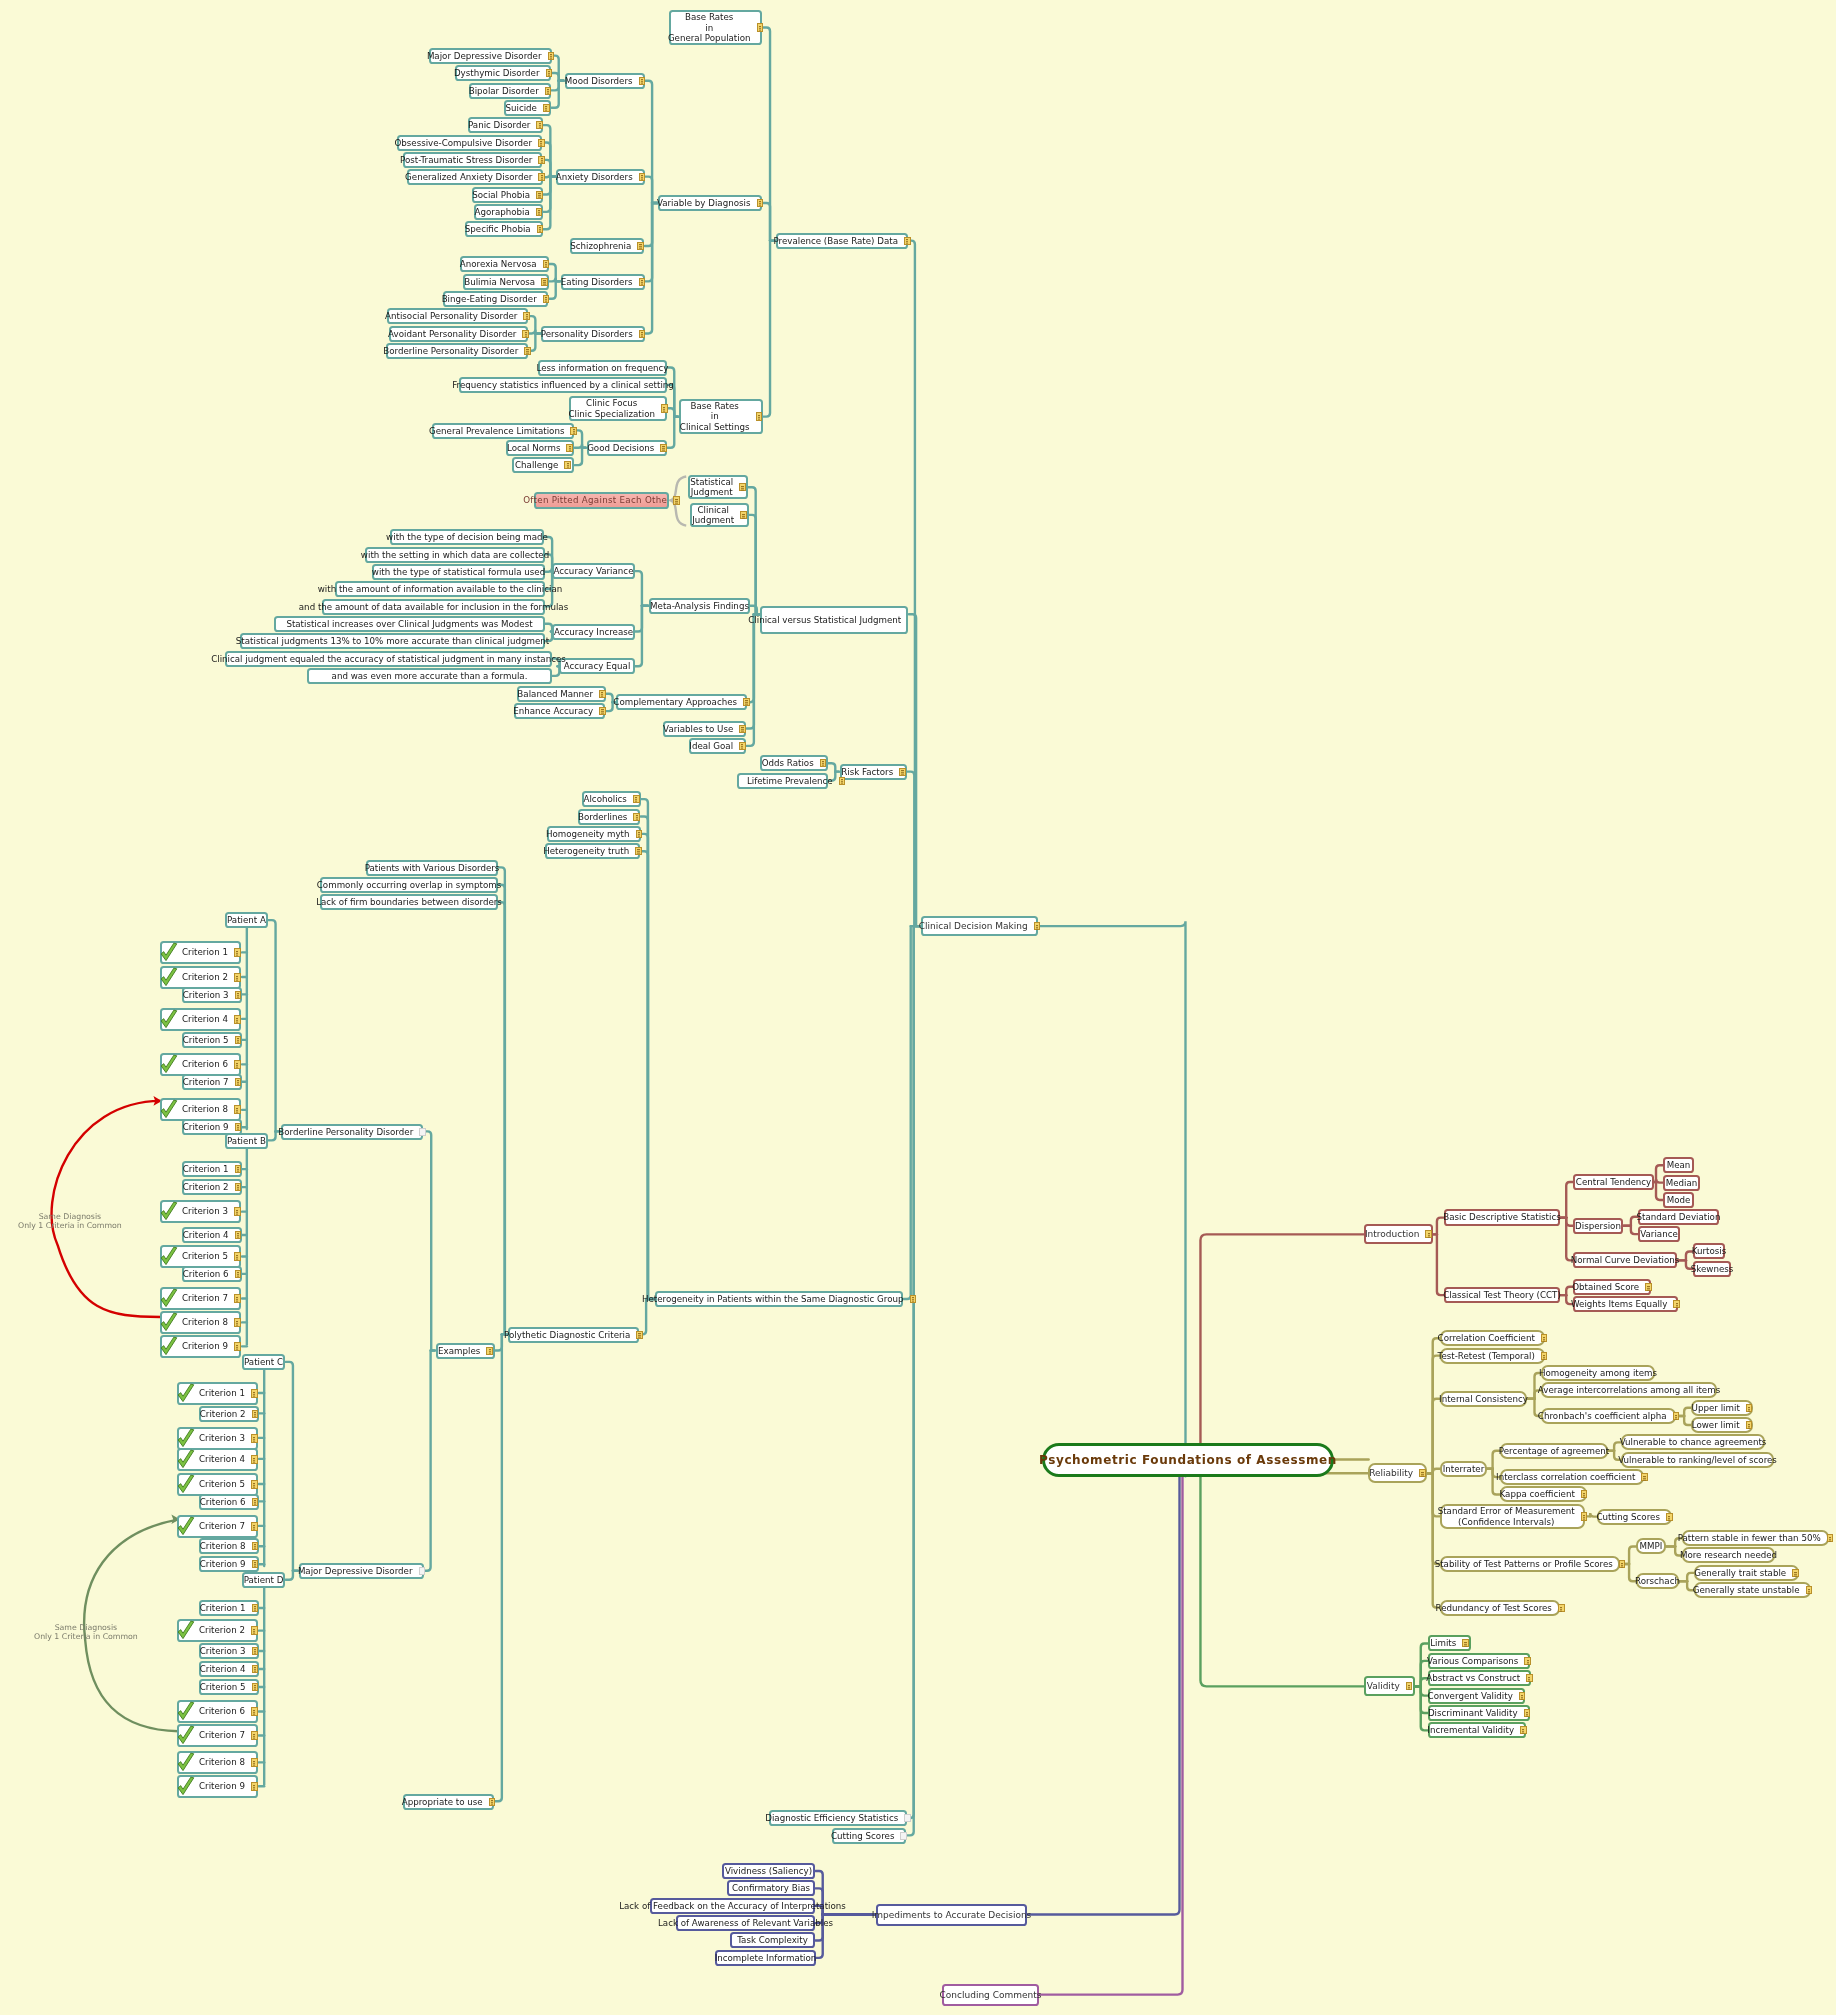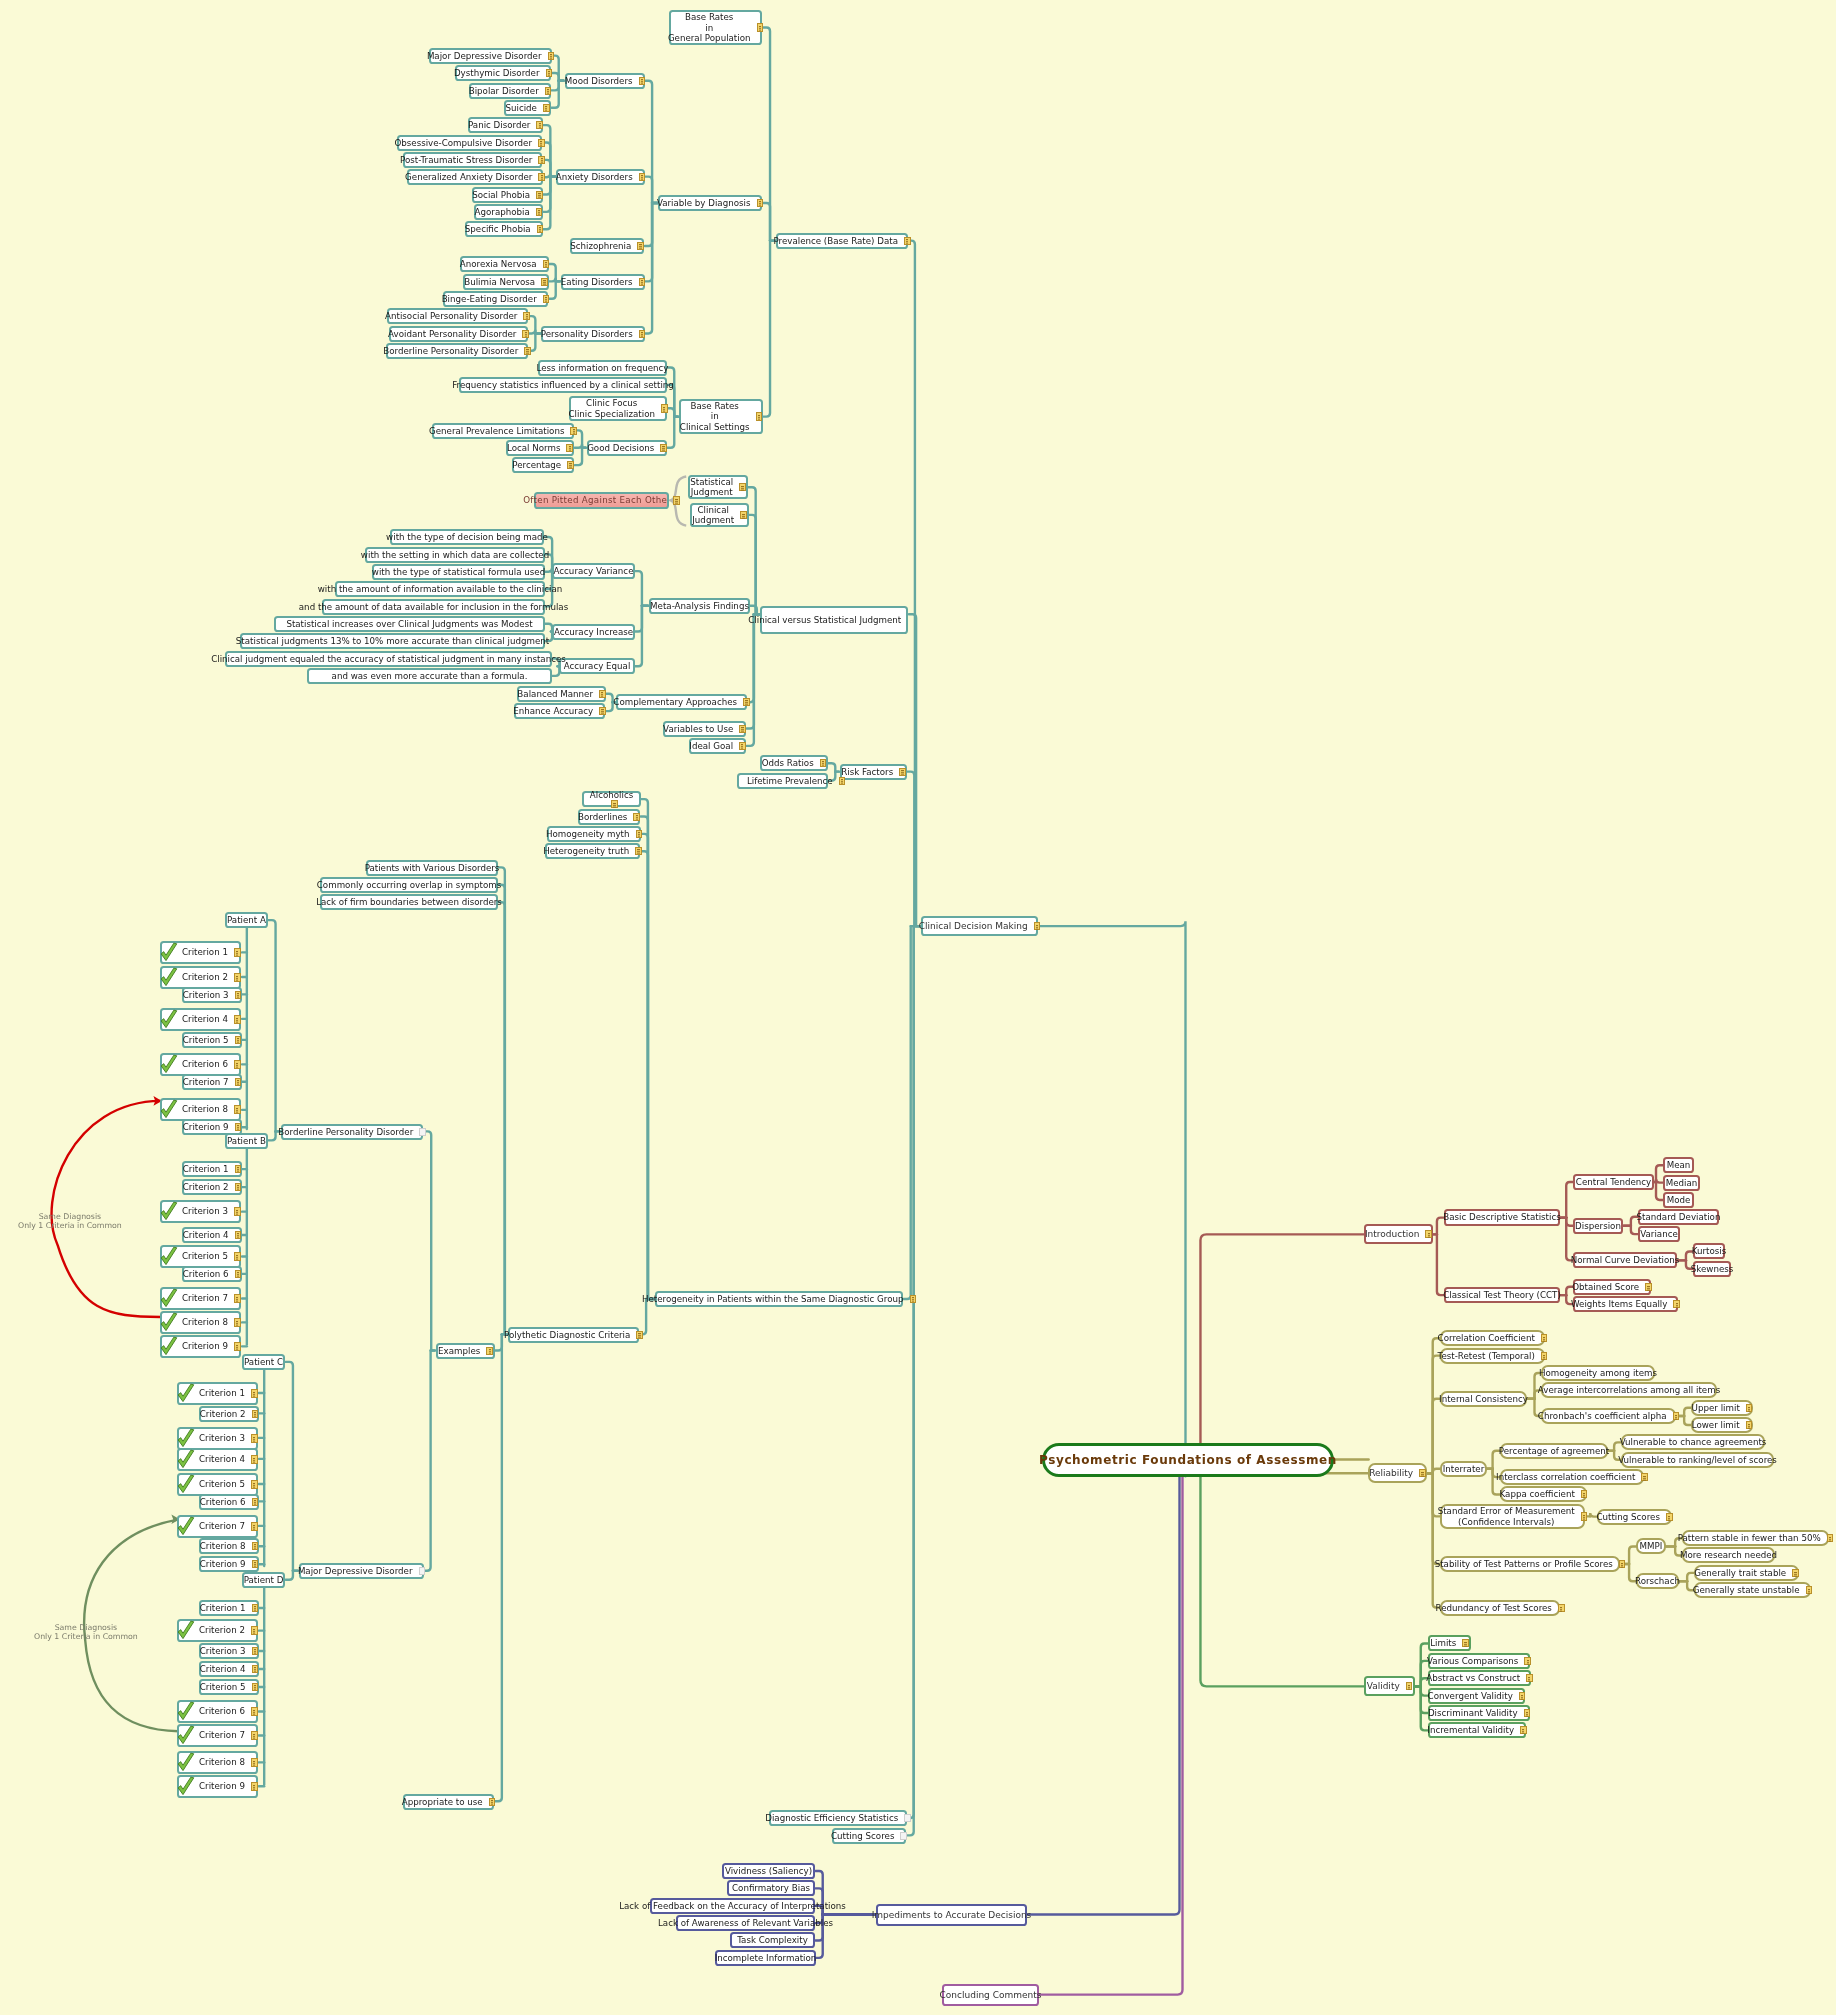--- a/index.html
+++ b/index.html
@@ -694,21 +694,21 @@
       </div>
       <div class="node teal" style="left: 432px; top: 423px; width: 142px; height: 15.6px;">
         <span class="lbl">General Prevalence Limitations</span>
         <span class="note"></span>
       </div>
       <div class="node teal" style="left: 506px; top: 440px; width: 68px; height: 15.6px;">
         <span class="lbl">Local Norms</span>
         <span class="note"></span>
       </div>
       <div class="node teal" style="left: 512px; top: 457px; width: 62px; height: 15.6px;">
-        <span class="lbl">Percentage</span>
+        <span class="lbl">Challenge</span>
         <span class="note"></span>
       </div>
       <div class="node teal" style="left: 760px; top: 606px; width: 148px; height: 28px; justify-content: flex-end;">
         <span class="lbl">Clinical versus Statistical Judgment</span>
       </div>
       <div class="node teal" style="left: 688px; top: 475px; width: 60px; height: 24px;">
         <span class="lbl">Statistical
 Judgment</span>
         <span class="note"></span>
       </div>
@@ -789,21 +789,21 @@
         <span class="note"></span>
       </div>
       <div class="node teal" style="left: 737px; top: 773px; width: 91px; height: 15.6px; padding-left: 32px;">
         <span class="lbl">Lifetime Prevalence</span>
         <span class="note"></span>
       </div>
       <div class="node teal" style="left: 655px; top: 1291px; width: 248px; height: 15.6px;">
         <span class="lbl">Heterogeneity in Patients within the Same Diagnostic Group</span>
         <span class="note"></span>
       </div>
-      <div class="node teal" style="left: 582px; top: 791px; width: 59px; height: 15.6px; flex-direction: column;">
+      <div class="node teal" style="left: 582px; top: 791px; width: 59px; height: 15.6px;">
         <span class="lbl">Alcoholics</span>
         <span class="note"></span>
       </div>
       <div class="node teal" style="left: 578px; top: 809px; width: 62px; height: 15.6px;">
         <span class="lbl">Borderlines</span>
         <span class="note"></span>
       </div>
       <div class="node teal" style="left: 547px; top: 826px; width: 94px; height: 15.6px;">
         <span class="lbl">Homogeneity myth</span>
         <span class="note"></span>

